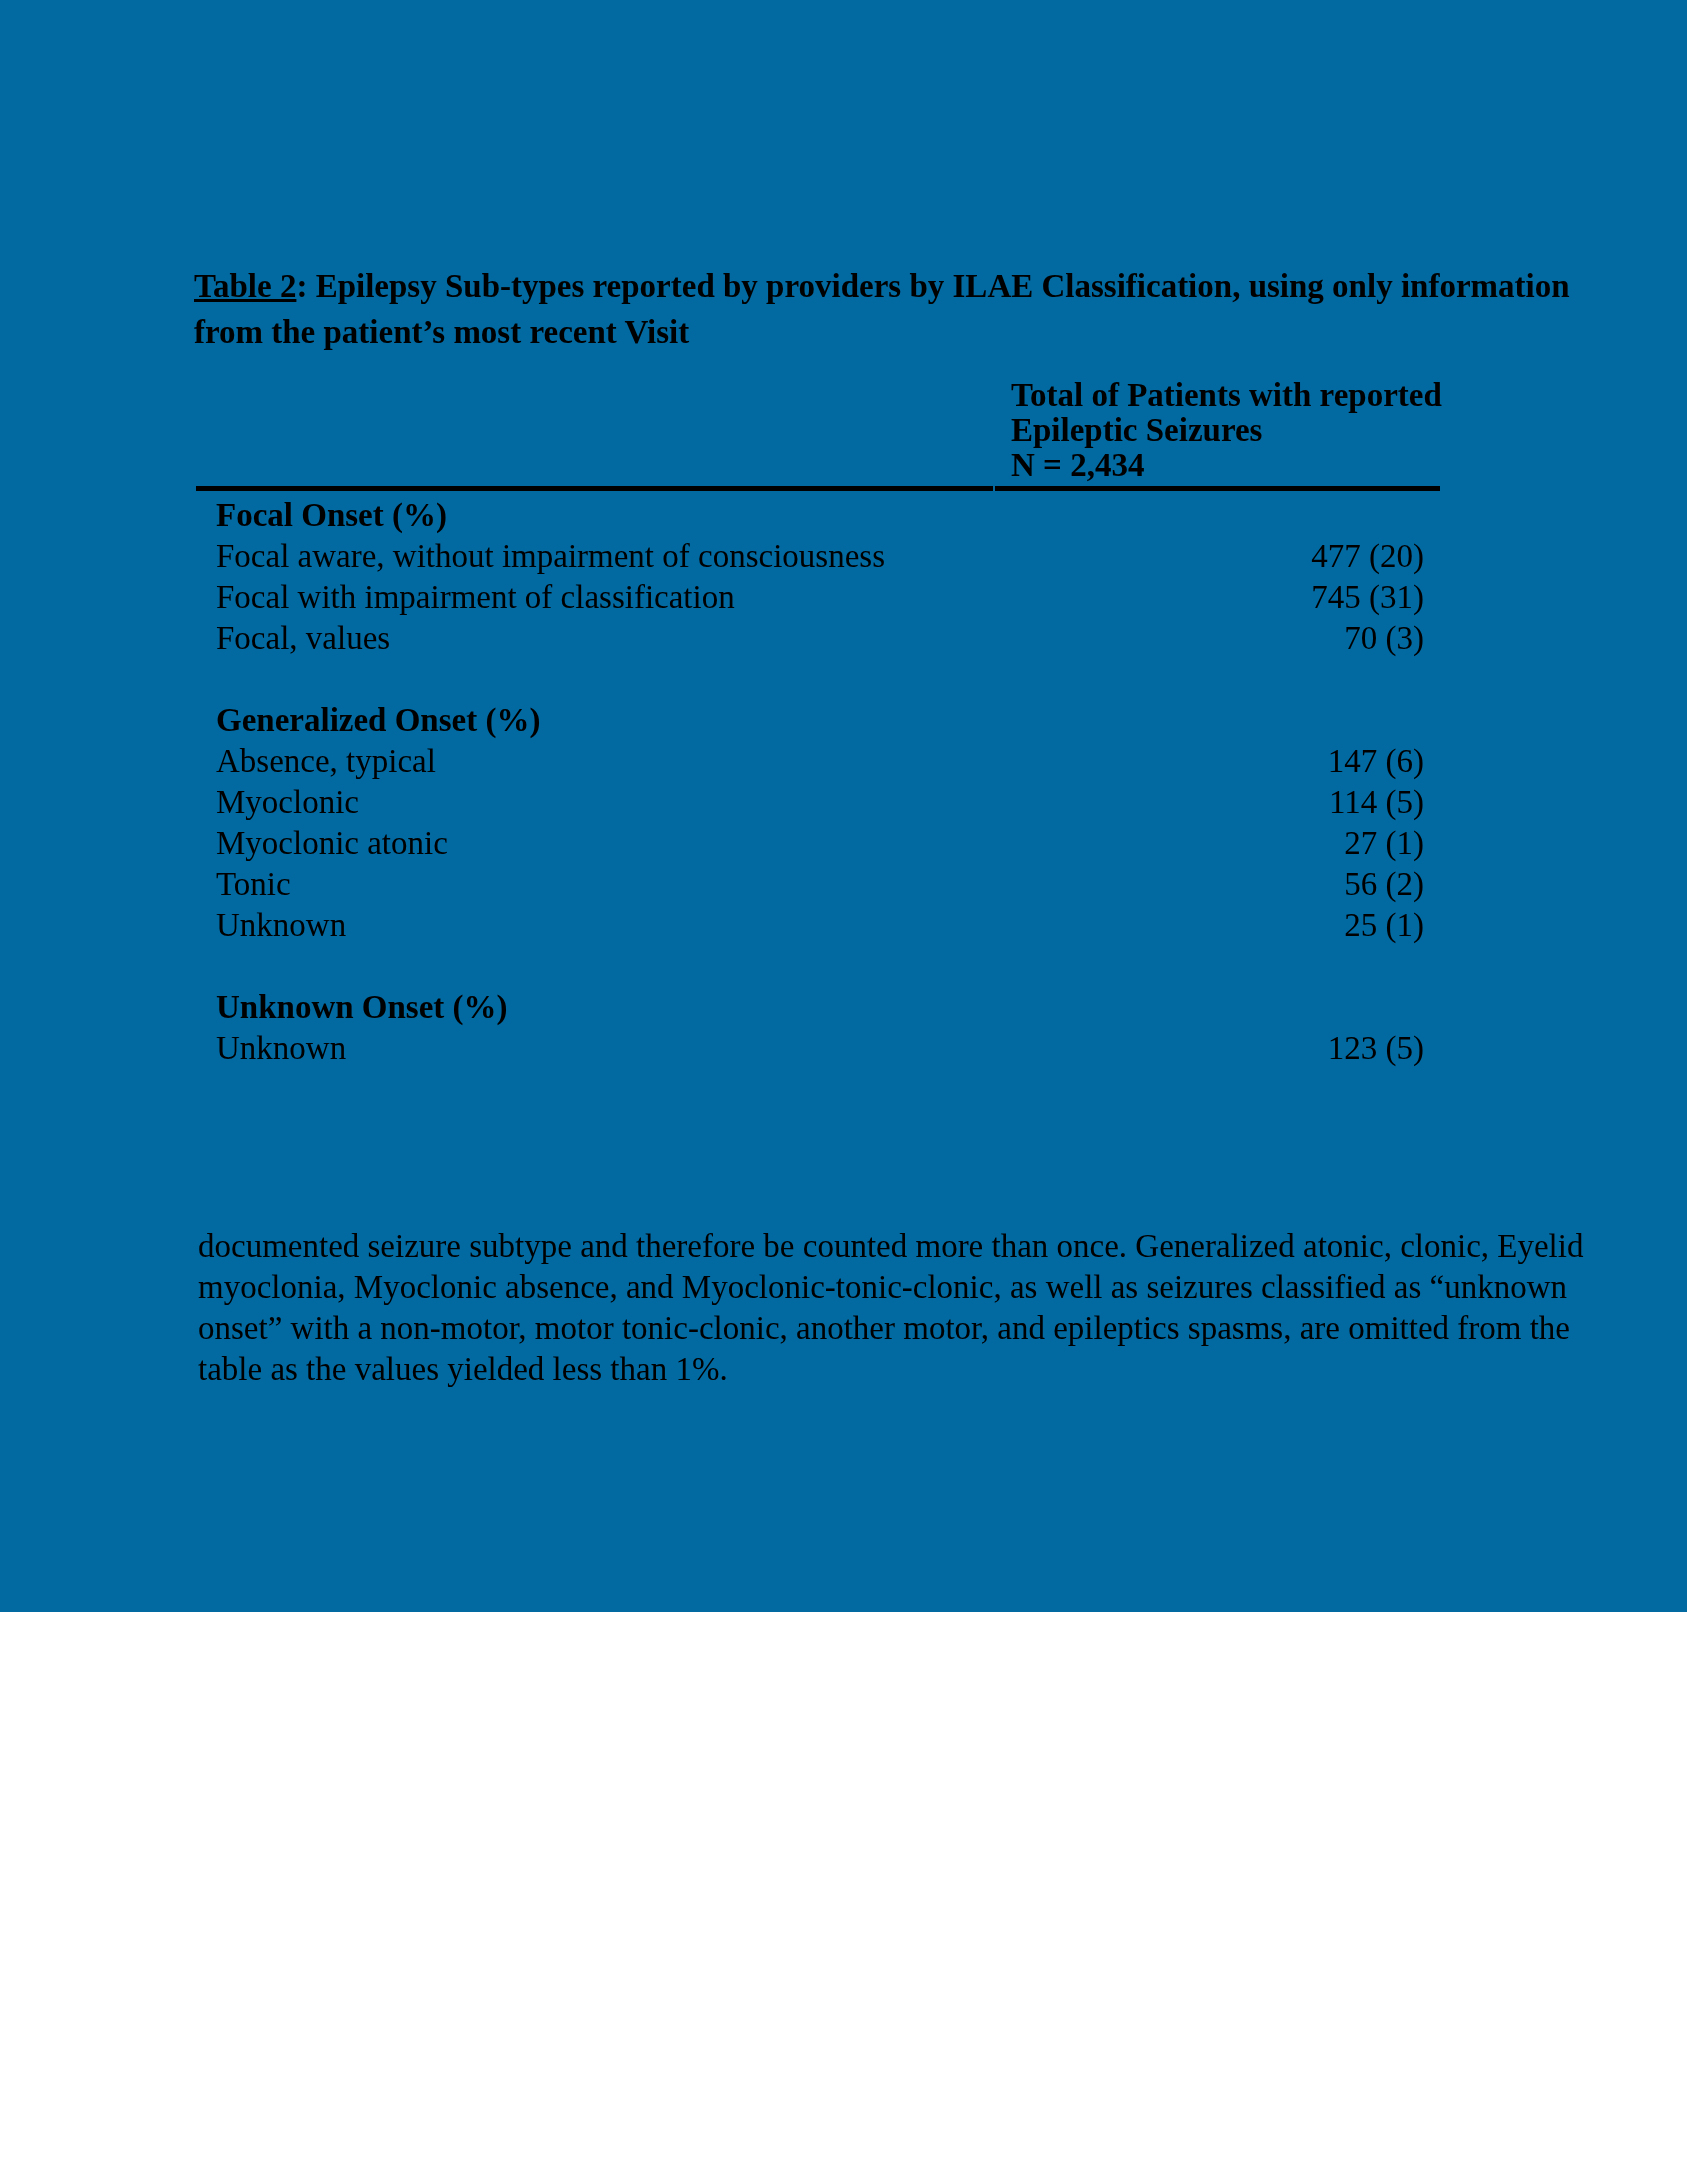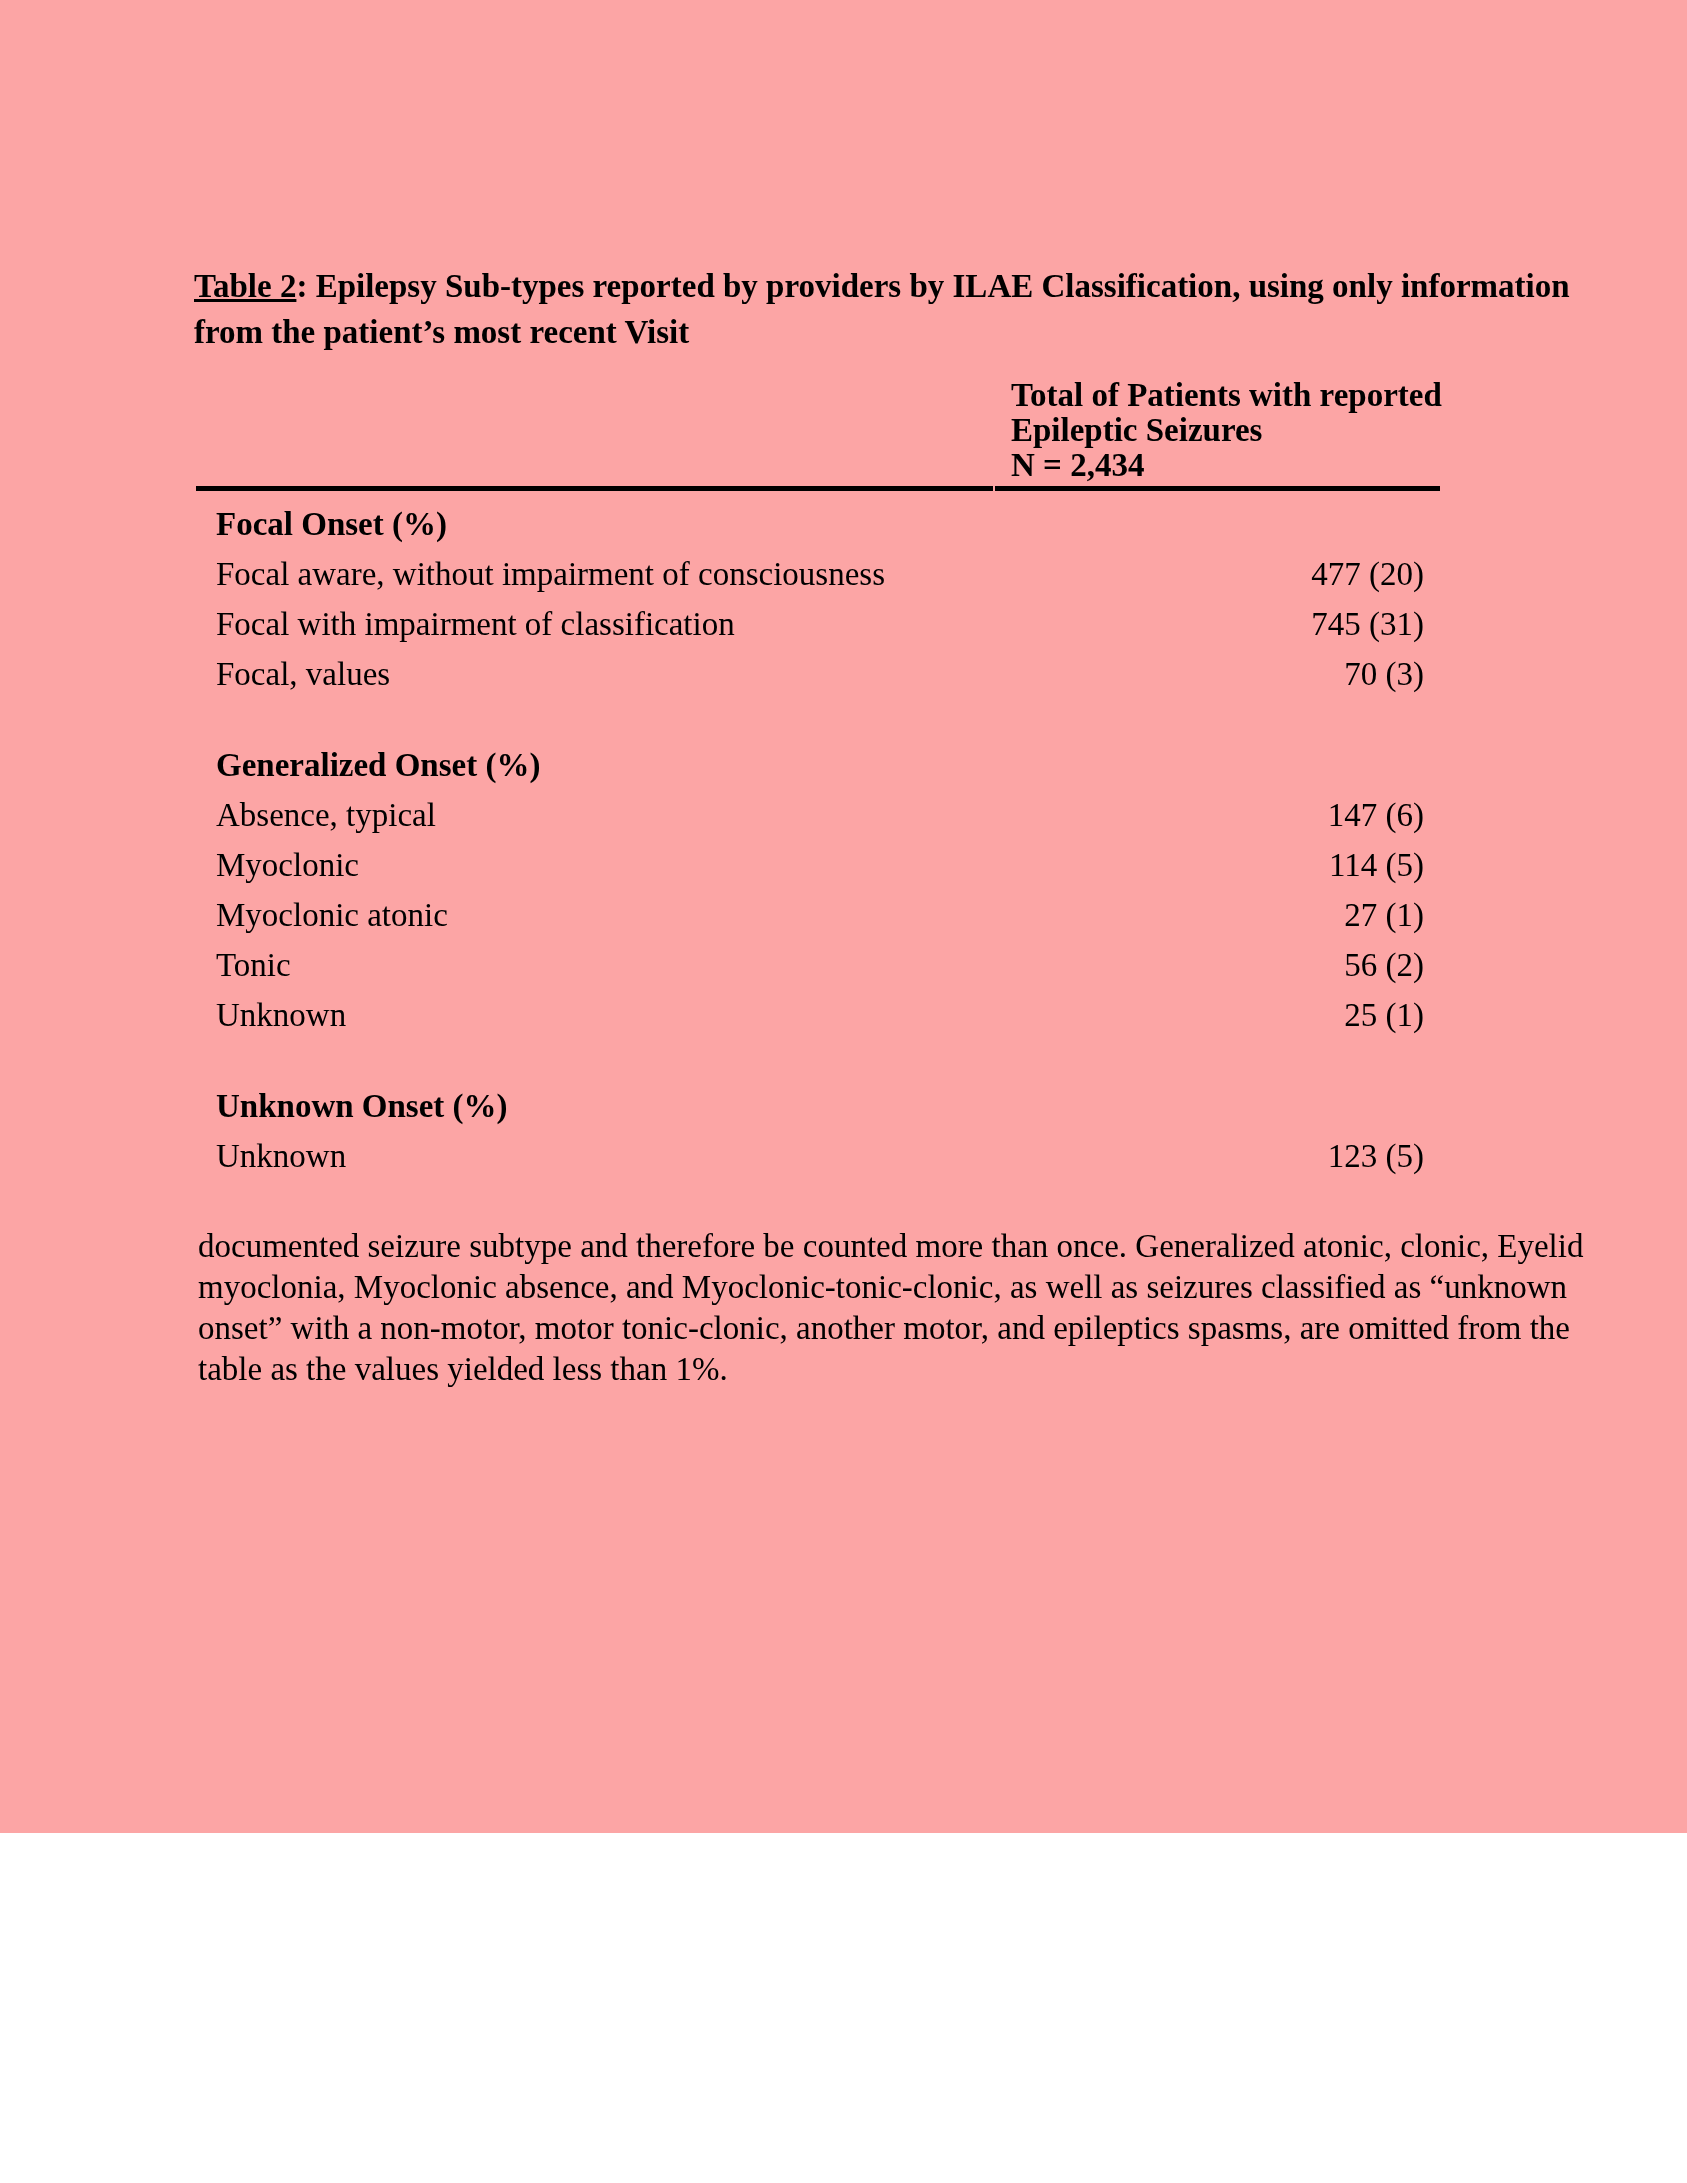--- a/index.html
+++ b/index.html
@@ -2,22 +2,22 @@
 <html style="font-size:10.6px"><head>
 <meta charset="utf-8">
 <style>
   html, body {
     margin: 0; padding: 0;
     background: #ffffff;
   }
   .page {
     position: relative;
     width: 1687px;
-    height: 1833px;
-    background: #fca5a5;
+    height: 1612px;
+    background: #0369a1;
     color: #000000;
     font-family: "Liberation Serif", serif;
     overflow: hidden;
   }
   
   .caption {
     position: absolute;
     left: 194px;
     top: 263px;
     width: 1456px;
@@ -56,21 +56,20 @@
     top: 495px;
     width: 1244px;
     font-size: 33px;
     line-height: 41px;
   }
   .trow {
     height: 41px;
     display: flex;
     justify-content: space-between;
     white-space: nowrap;
-    margin-top: 9px;
   }
   .section-header { font-weight: bold; }
   .indent { padding-left: 20px; }
   .cell-value { padding-right: 16px; }
   .spacer { height: 41px; }
 
   
   .legend {
     position: absolute;
     left: 198px;

